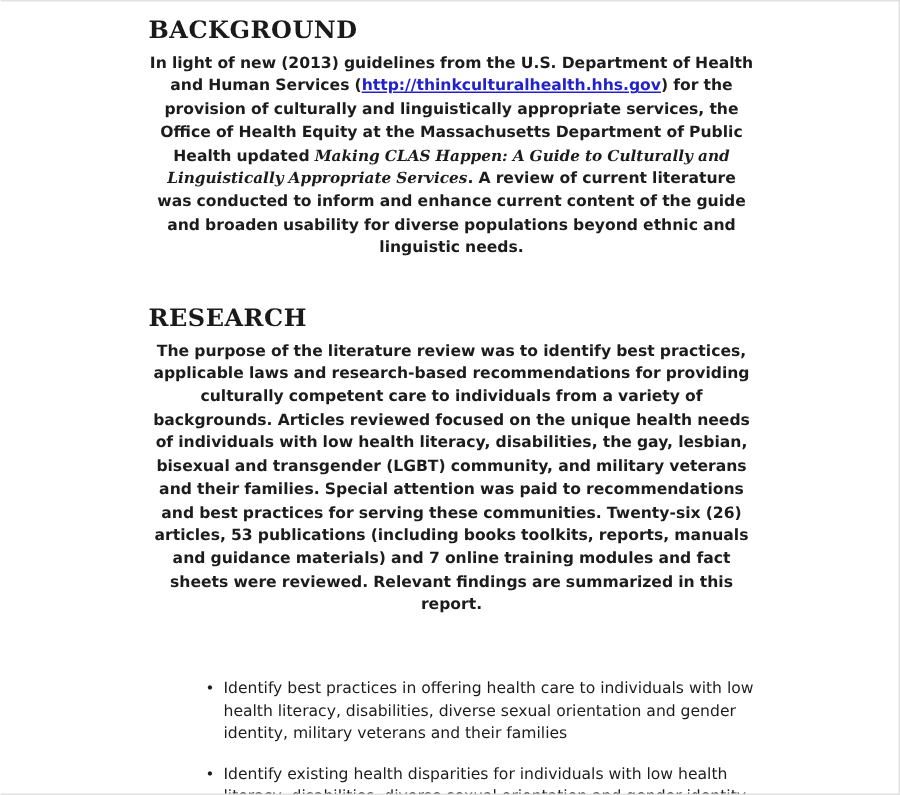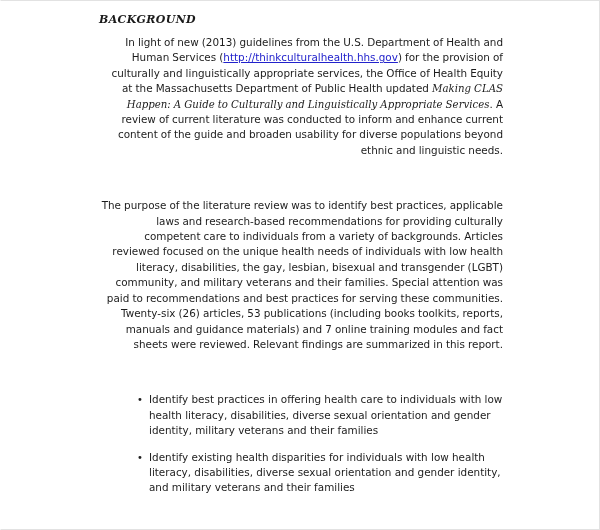--- a/index.html
+++ b/index.html
@@ -29,39 +29,39 @@
 
   .content {
     position: absolute;
     left: 98px;
     top: 12px;
     width: 404px;
   }
 
   h2.section-heading {
     font-family: "DejaVu Serif", serif;
-    font-size: 11px;
+    font-size: 16px;
     font-weight: bold;
     letter-spacing: 0.35px;
     color: #1a1a1a;
     margin: 0;
     padding: 0;
     line-height: 13px;
-    font-style: italic;
   }
 
   p.body-para {
     font-family: "DejaVu Sans", sans-serif;
     font-size: 10.4px;
     line-height: 15.4px;
     color: #1c1c1c;
     margin: 0;
     padding: 0;
-    text-align: right;
+    text-align: center;
     word-spacing: -0.2px;
+    font-weight: bold;
   }
 
   .gap-heading-to-para { height: 9px; }
   .gap-para-to-heading { height: 31px; }
   .gap-heading-to-list { height: 9px; }
 
   a.doc-link {
     color: #2222cc;
     text-decoration: underline;
   }
@@ -105,20 +105,21 @@
   <div class="content">
 
     <h2 class="section-heading">BACKGROUND</h2>
 
     <div class="gap-heading-to-para"></div>
 
     <p class="body-para"><span>In light of new (2013) guidelines from the U.S. Department of Health and Human Services (</span><a class="doc-link" href="#">http://thinkculturalhealth.hhs.gov</a><span>) for the provision of culturally and linguistically appropriate services, the Office of Health Equity at the Massachusetts Department of Public Health updated </span><em class="doc-italic">Making CLAS Happen: A Guide to Culturally and Linguistically Appropriate Services</em><span>. A review of current literature was conducted to inform and enhance current content of the guide and broaden usability for diverse populations beyond ethnic and linguistic needs.</span></p>
 
     <div class="gap-para-to-heading"></div>
 
+    <h2 class="section-heading">RESEARCH</h2>
 
     <div class="gap-heading-to-para"></div>
 
     <p class="body-para">The purpose of the literature review was to identify best practices, applicable laws and research-based recommendations for providing culturally competent care to individuals from a variety of backgrounds. Articles reviewed focused on the unique health needs of individuals with low health literacy, disabilities, the gay, lesbian, bisexual and transgender (LGBT) community, and military veterans and their families. Special attention was paid to recommendations and best practices for serving these communities. Twenty-six (26) articles, 53 publications (including books toolkits, reports, manuals and guidance materials) and 7 online training modules and fact sheets were reviewed. Relevant findings are summarized in this report.</p>
 
     <div class="gap-para-to-heading"></div>
 
 
     <div class="gap-heading-to-list"></div>
 

